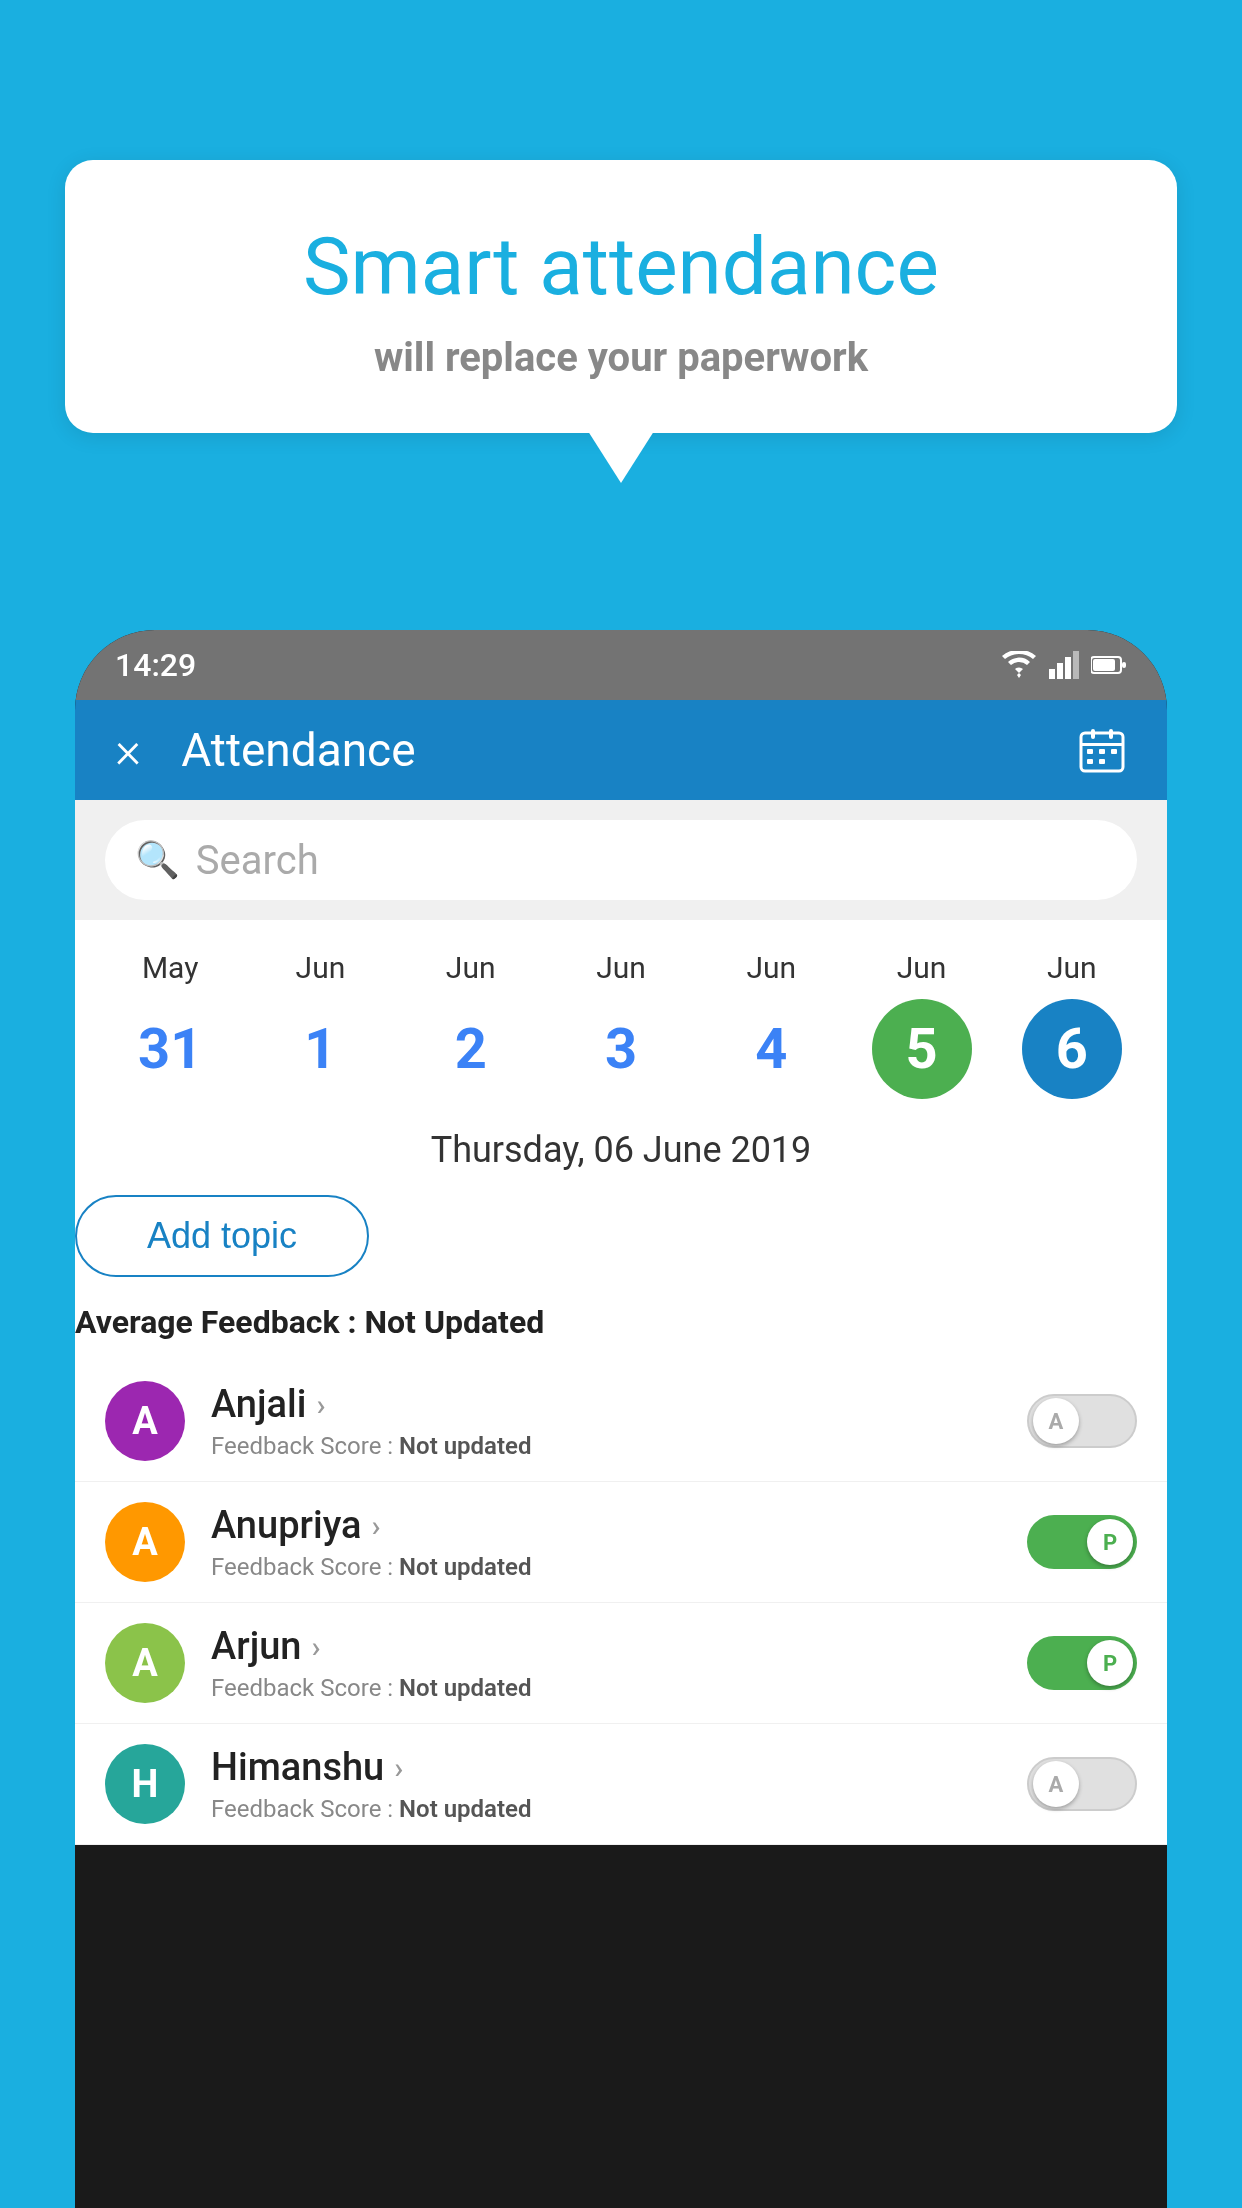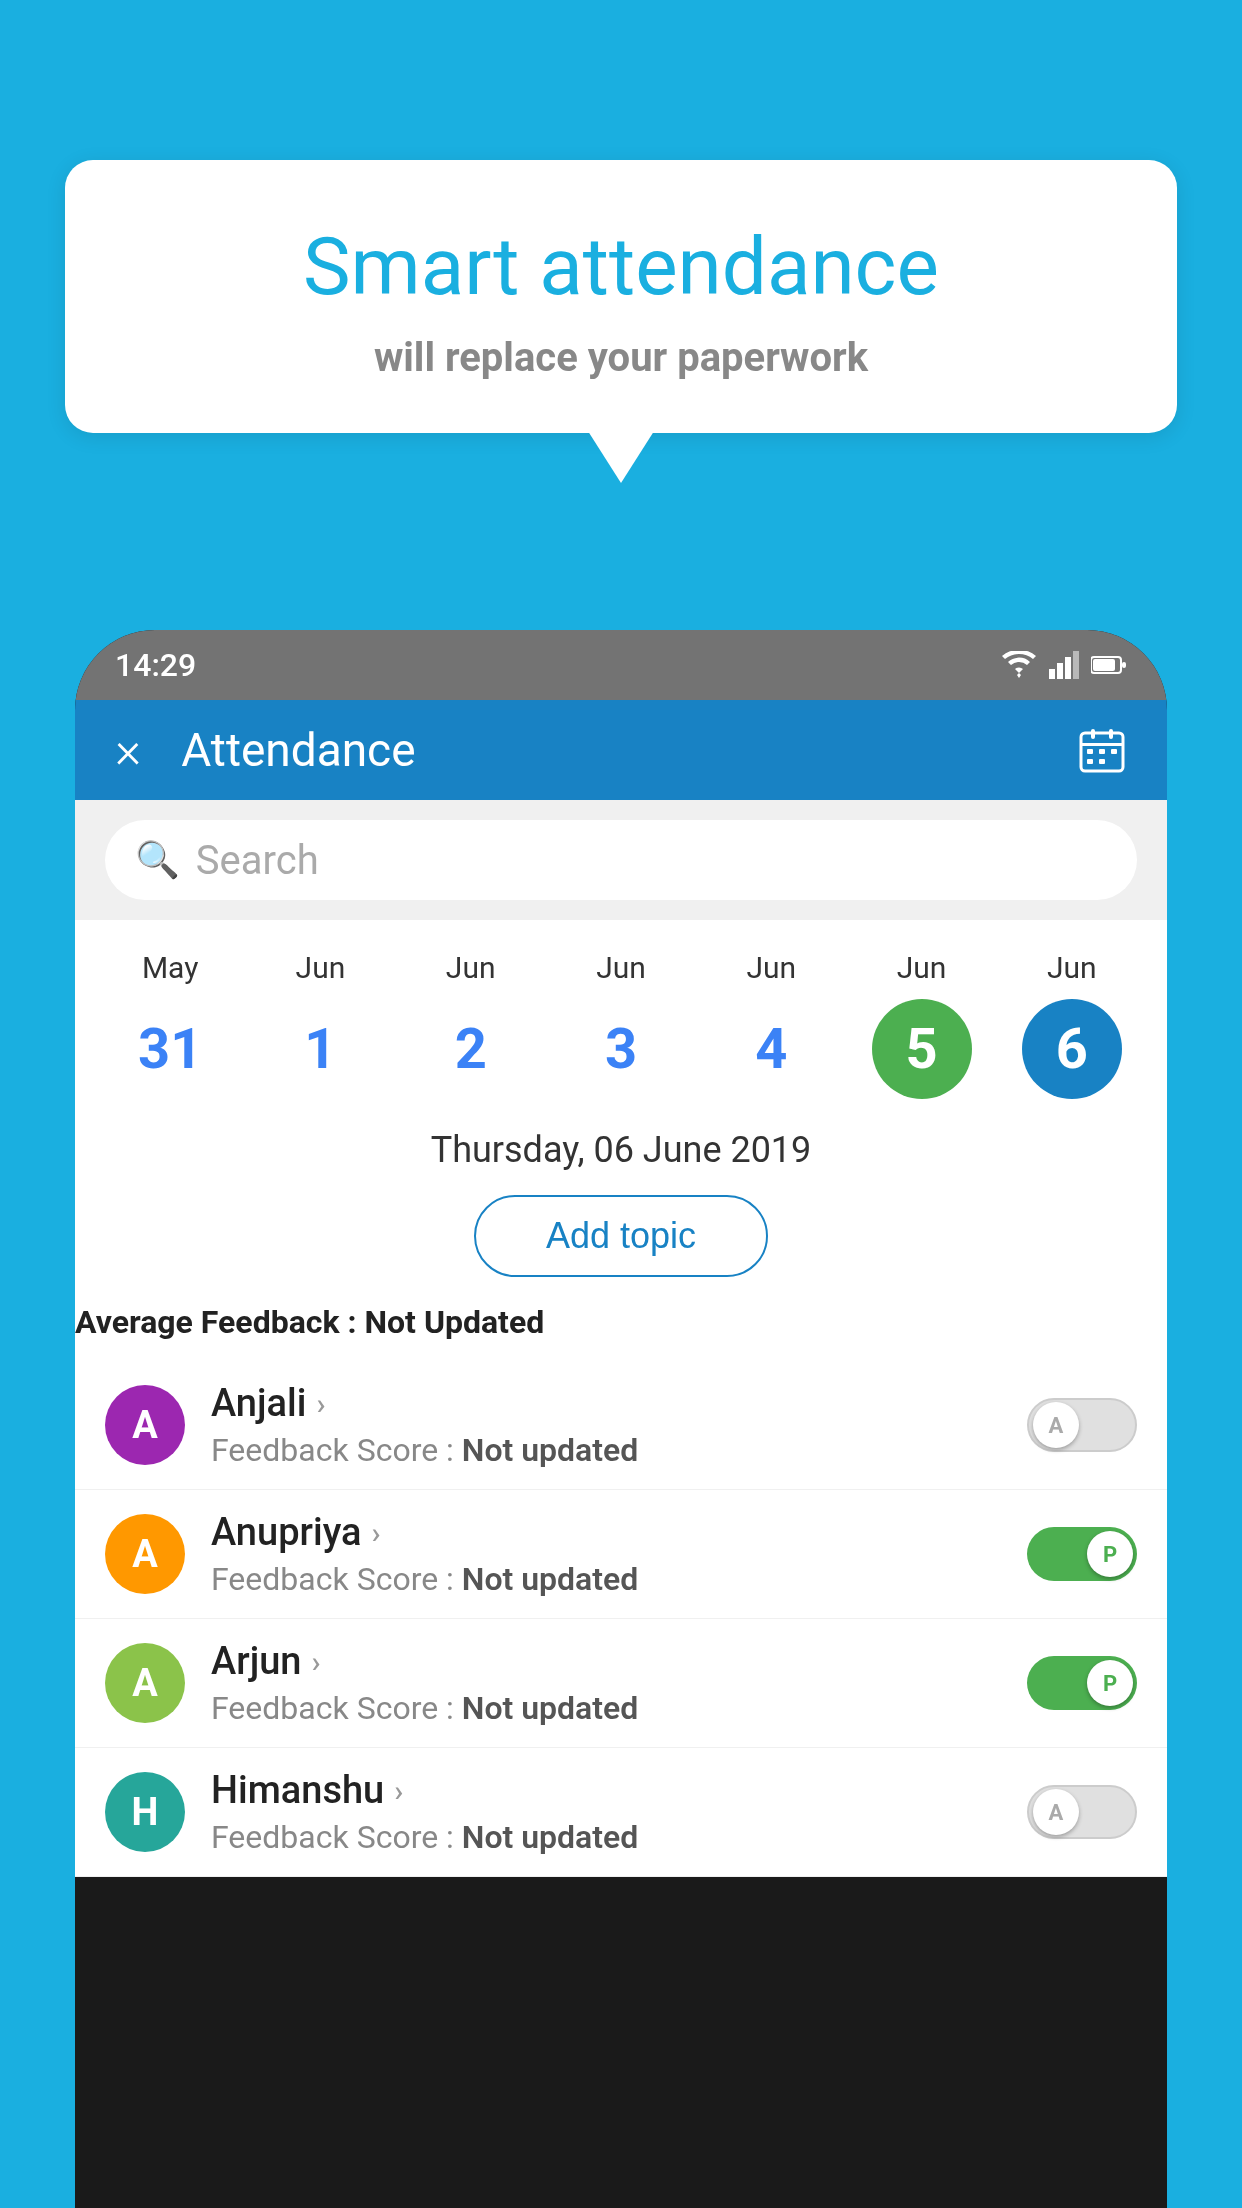--- a/index.html
+++ b/index.html
@@ -213,21 +213,20 @@
     .selected-date {
       text-align: center;
       padding: 20px 0 14px;
       font-size: 36px;
       color: #333;
     }
 
     
     .add-topic-container {
       display: flex;
-      justify-content: center;
       padding: 10px 0 20px;
     }
 
     .add-topic-btn {
       border: 2px solid #1882C4;
       border-radius: 50px;
       padding: 18px 70px;
       color: #1882C4;
       font-size: 36px;
       background: white;
@@ -286,21 +285,21 @@
       align-items: center;
       gap: 10px;
     }
 
     .student-name .chevron {
       color: #999;
       font-size: 30px;
     }
 
     .student-feedback {
-      font-size: 32px;
+      font-size: 24px;
       color: #888;
       margin-top: 6px;
     }
 
     .student-feedback span {
       font-weight: 600;
       color: #555;
     }
 
     

